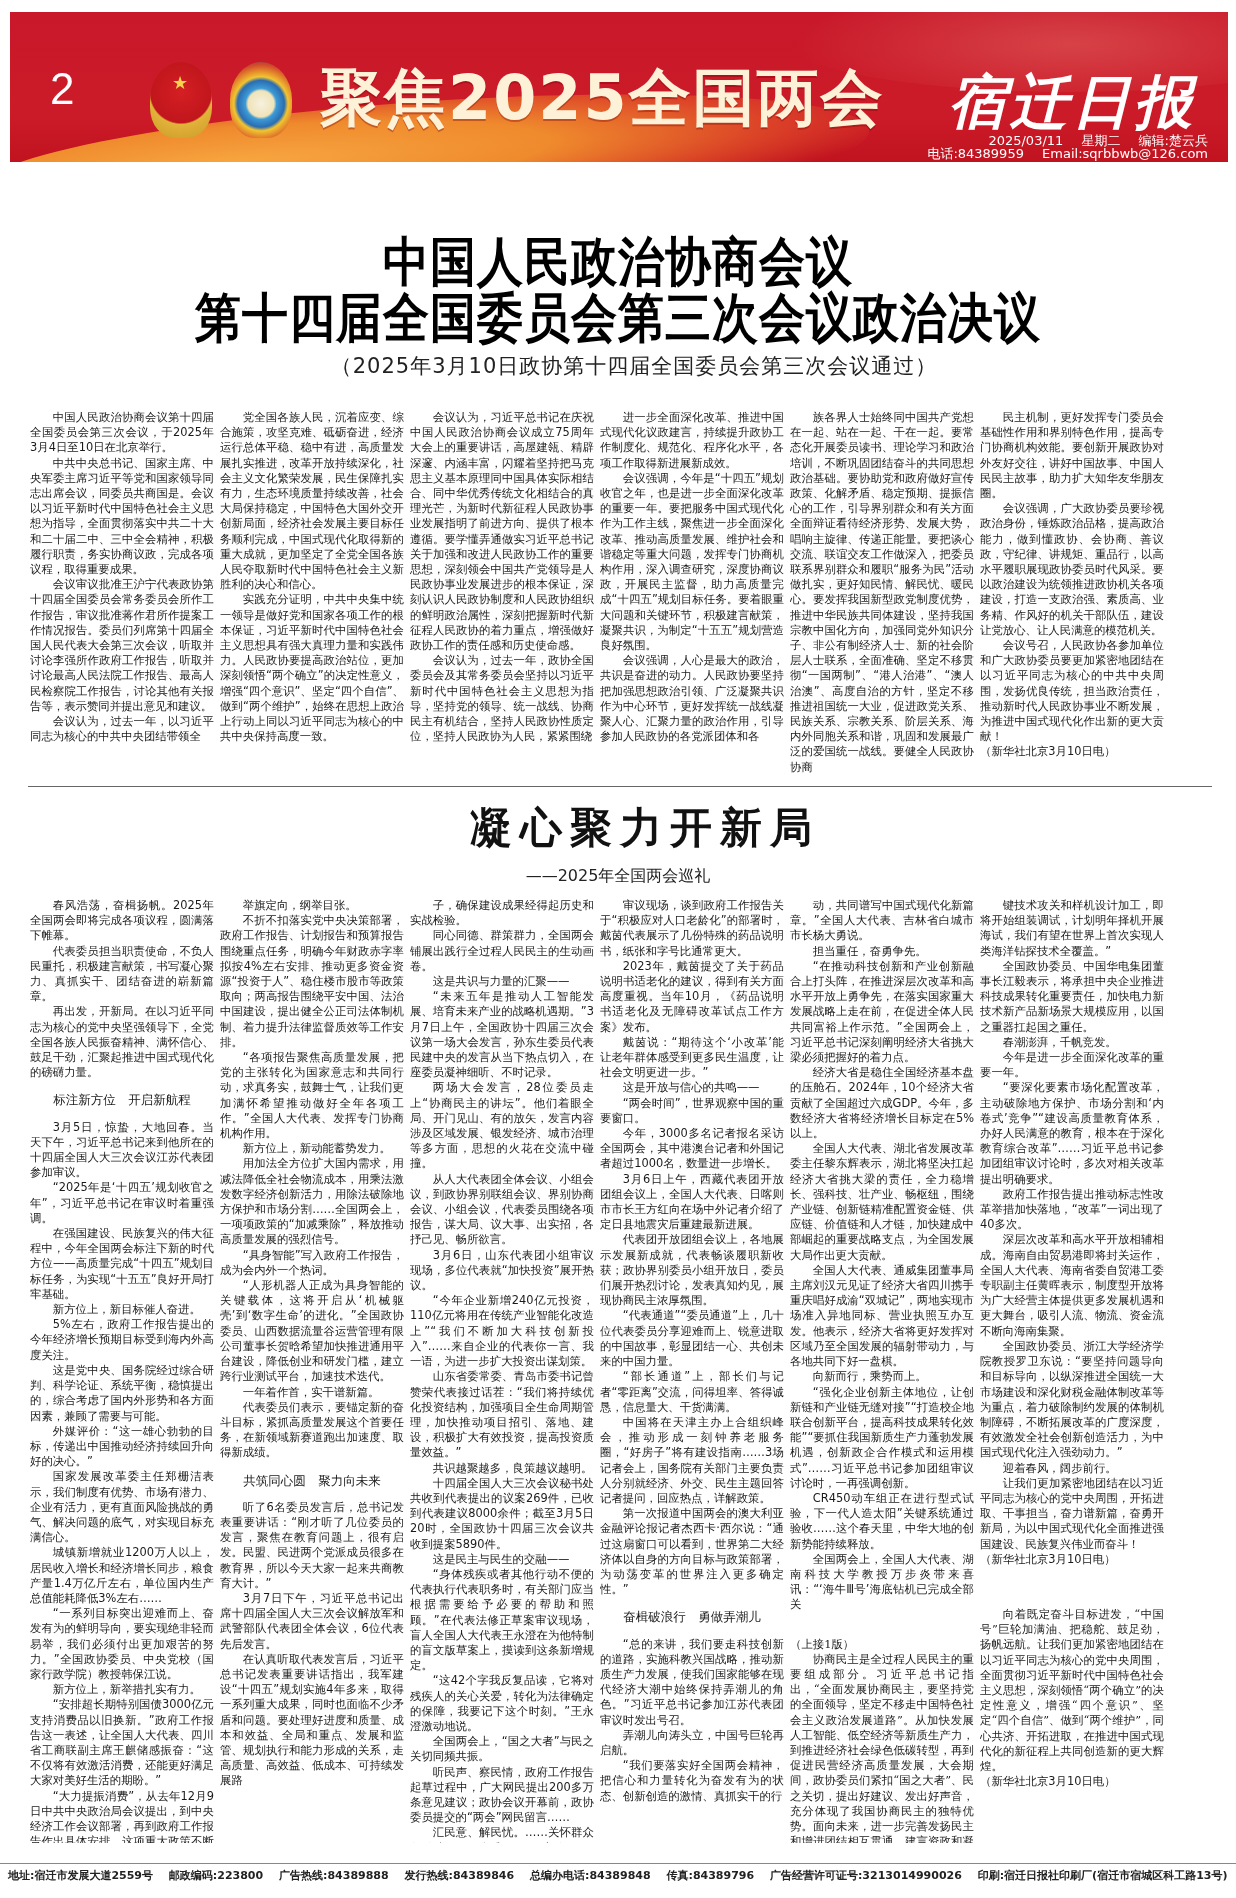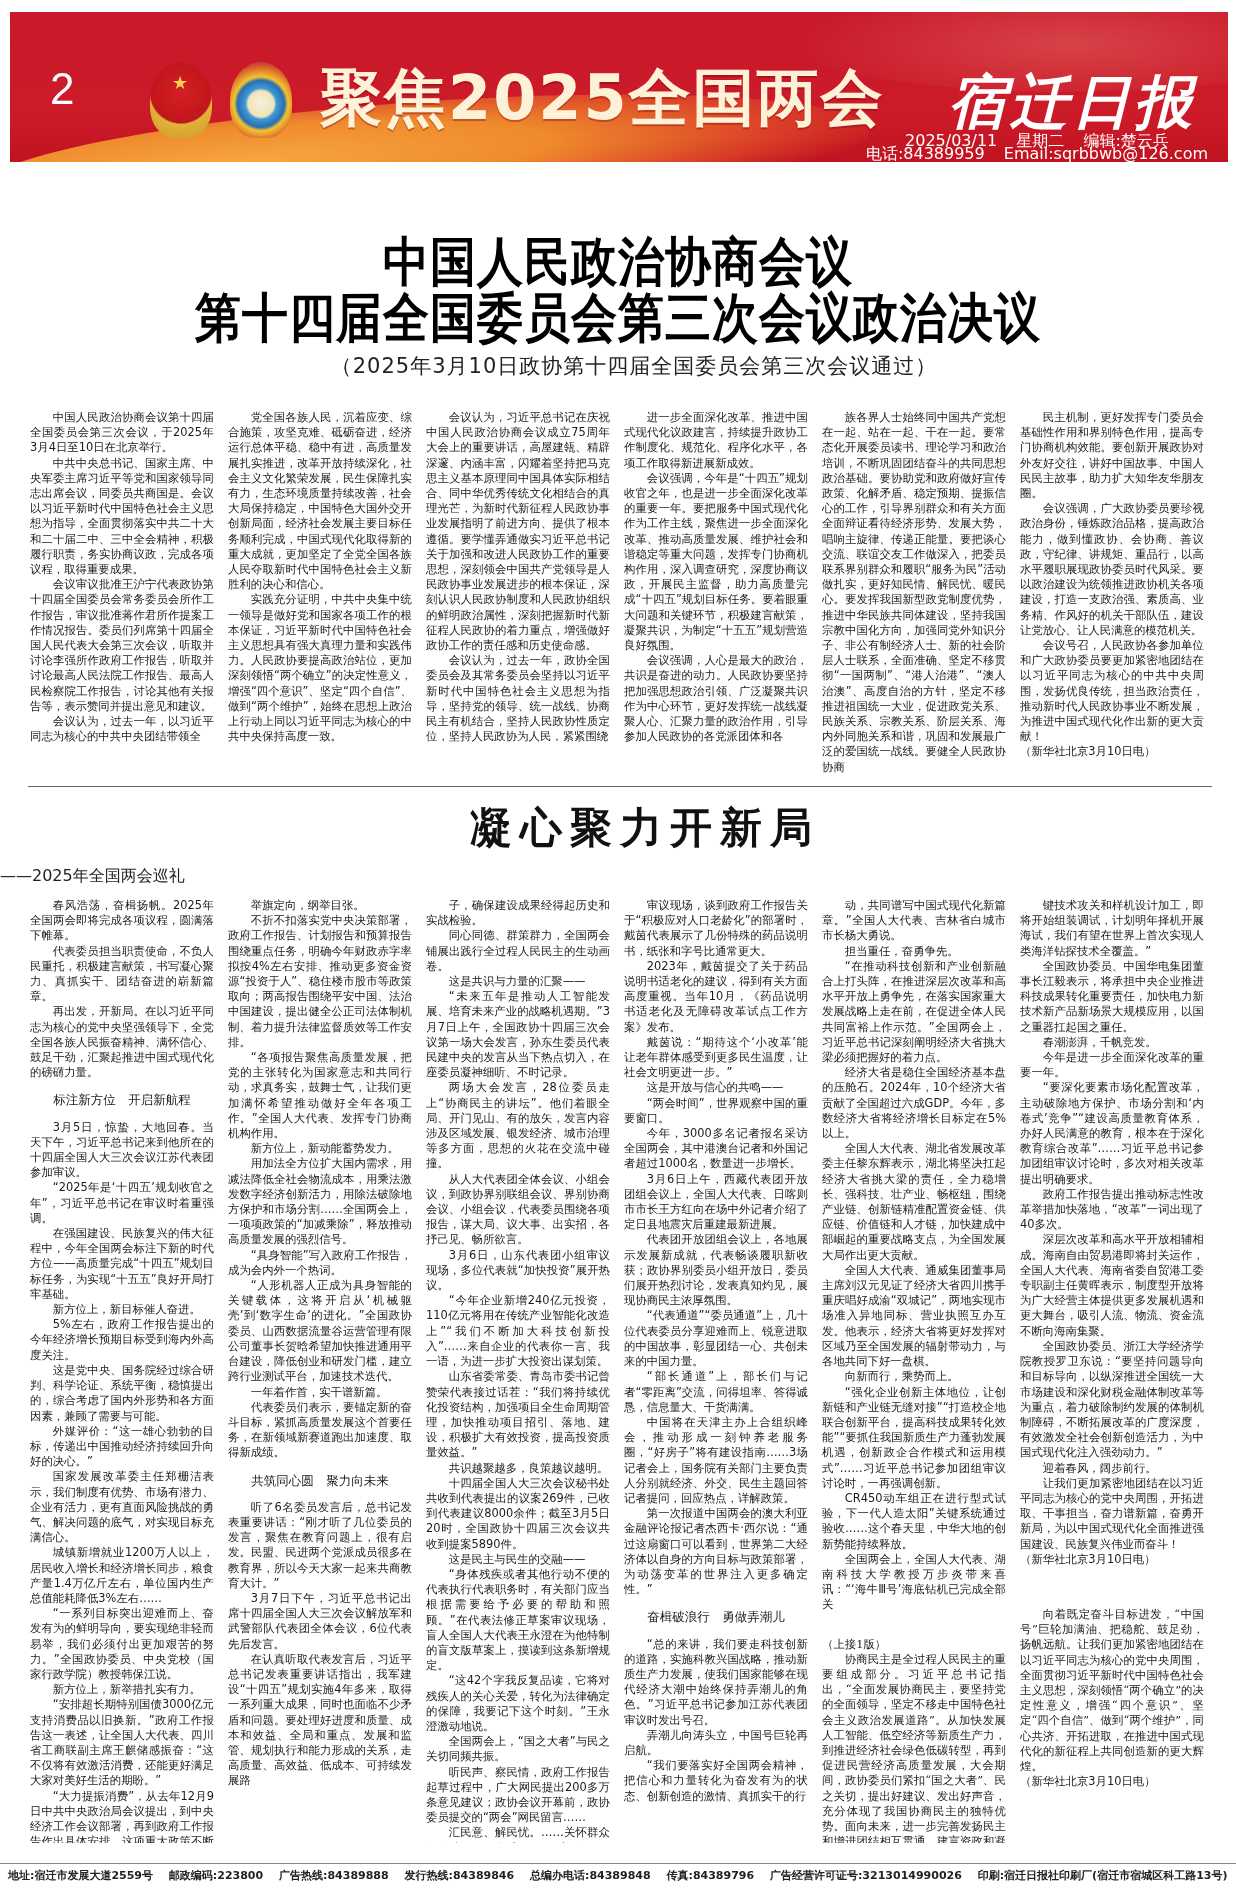--- a/index.html
+++ b/index.html
@@ -29,45 +29,45 @@
   .emblem-star { position: absolute; left: 22px; top: 10px; color: #f5d34c; font-size: 18px; }
   .mast-title {
     position: absolute; left: 310px; top: 44px; color: #fdf2d8;
     font: bold 62px "DejaVu Sans", sans-serif; letter-spacing: 2px;
     text-shadow: 0 2px 0 rgba(120,0,0,0.35);
   }
   .paper-name {
     position: absolute; left: 938px; top: 52px; color: #ffffff;
     font: italic bold 58px "DejaVu Serif", serif; letter-spacing: 4px;
   }
-  .mast-meta { position: absolute; right: 20px; top: 122px; color: #fff; font-size: 16px; text-align: center; line-height: 13px; }
+  .mast-meta { position: absolute; right: 20px; top: 122px; color: #fff; font-size: 13px; text-align: right; line-height: 13px; }
   .mast-meta span { margin-left: 14px; }
 
   
   .headline { position: absolute; left: 0; width: 1236px; text-align: center; font-weight: bold; color: #000; font-family: "DejaVu Sans", sans-serif; }
   .h1a { top: 232px; font-size: 46px; letter-spacing: 1px; transform: scaleY(1.15); }
   .h1b { top: 288px; font-size: 46px; letter-spacing: 1px; transform: scaleY(1.15); }
   .subline { position: absolute; left: 0; width: 1236px; top: 352px; text-align: center; font-size: 21px; color: #222; letter-spacing: 1px; padding-left: 32px; }
 
-  .cols { position: absolute; display: flex; gap: 14px; }
+  .cols { position: absolute; display: flex; gap: 6px; }
   .col { font-size: 11.4px; line-height: 15.2px; color: #1a1a1a; text-align: justify; overflow: hidden; font-family: "DejaVu Sans", sans-serif; }
   .col p { text-indent: 2em; }
   .col p.noindent { text-indent: 0; }
   .col .sub-head { text-align: center; text-indent: 0; margin: 12px 0; font-size: 12.5px; }
   .col .dateline { text-align: left; text-indent: 0; }
   .col .serif { font-family: "DejaVu Serif", serif; }
 
   .top-cols { left: 30px; top: 410px; width: 1180px; height: 370px; }
   .top-cols .col { width: 184px; height: 370px; }
 
   .divider { position: absolute; left: 28px; width: 1184px; height: 1px; background: #666; }
 
   
   .h2 { position: absolute; left: 0; width: 1236px; top: 800px; text-align: center; font: bold 42px "DejaVu Serif", serif; letter-spacing: 8px; margin-left: 27px; }
-  .h2-sub { position: absolute; left: 0; width: 1236px; top: 866px; text-align: left; font-size: 16px; color: #222; }
+  .h2-sub { position: absolute; left: 0; width: 1236px; top: 866px; text-align: center; font-size: 16px; color: #222; }
 
   .bottom-cols { left: 30px; top: 898px; width: 1180px; height: 945px; }
   .bottom-cols .col { width: 184px; height: 945px; }
 
   
   .footer {
     position: absolute; left: 0; top: 1868px; width: 1236px; height: 18px;
     font-size: 11px; color: #222; padding-left: 8px; white-space: nowrap; letter-spacing: 0; font-weight: bold;
   }
   .footer span { margin-right: 12px; }

